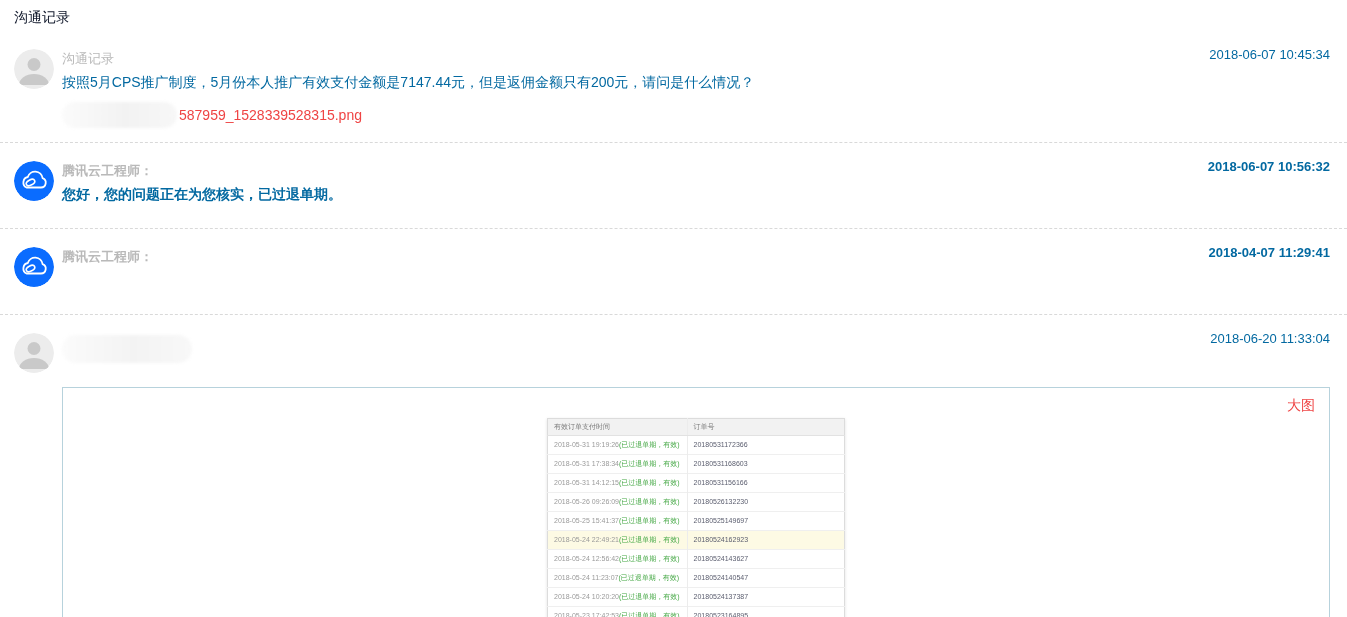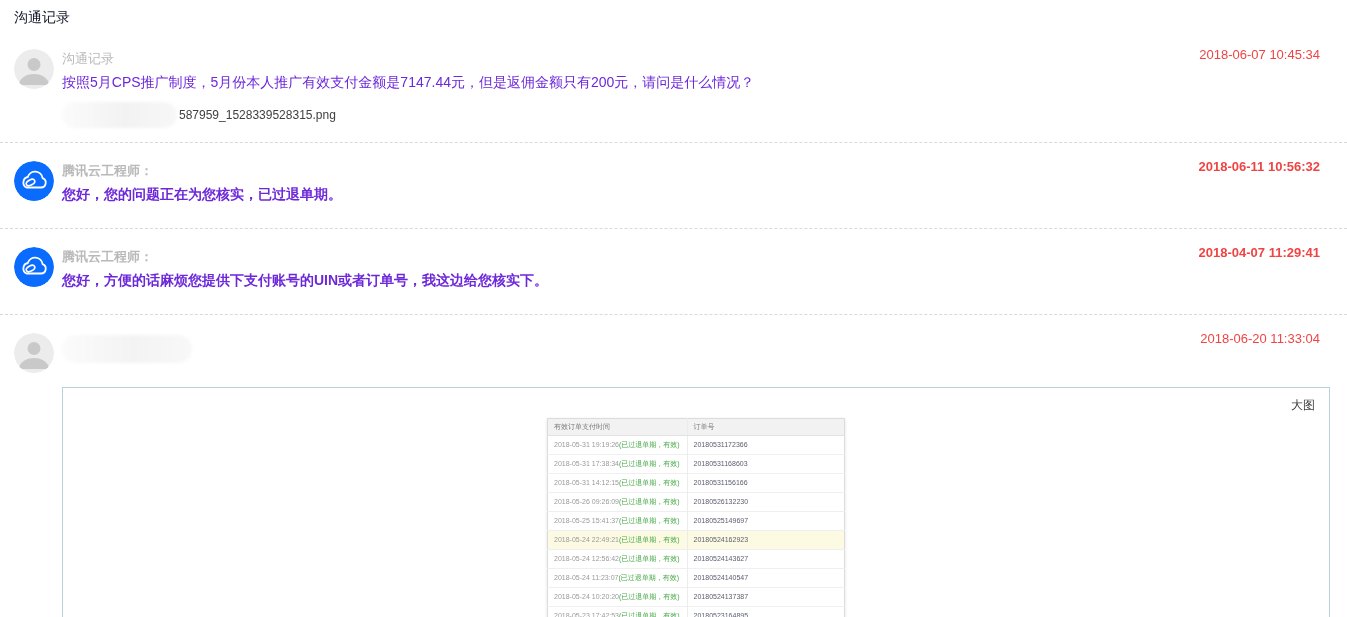--- a/index.html
+++ b/index.html
@@ -19,39 +19,39 @@
   .msg-4 { min-height:307px; }
 
   .avatar {
     position:absolute; left:14px; top:18px;
     width:40px; height:40px; border-radius:50%; overflow:hidden;
   }
   .msg-content { margin-left:48px; padding-right:150px; }
   .msg-4 .msg-content { padding-right:0; }
 
   .author-label { font-size:13px; color:#b9b9b9; line-height:16px; }
-  .msg-text { font-size:14px; color:#6d28d9; line-height:20px; margin-top:5px; }
+  .msg-text { font-size:14px; color:#0369a1; line-height:20px; margin-top:5px; }
 
   .timestamp {
-    position:absolute; right:27px; top:16px;
-    font-size:13px; color:#ef4444;
+    position:absolute; right:17px; top:16px;
+    font-size:13px; color:#0369a1;
   }
 
   .attachment-row { margin-top:10px; display:flex; align-items:center; }
   .blur-blob {
     display:inline-block; height:26px; width:115px; margin-right:2px;
     background:linear-gradient(90deg,#fbfbfb,#f2f2f2 55%,#f7f7f7);
     border-radius:13px; filter:blur(1.5px);
   }
   .name-blob {
     display:inline-block; height:28px; width:130px; vertical-align:top;
     background:linear-gradient(90deg,#fbfbfb,#f3f3f3 55%,#f8f8f8);
     border-radius:14px; filter:blur(1.5px);
   }
-  a.link { color:#404040; font-size:12px; text-decoration:none; cursor:pointer; }
+  a.link { color:#ef4444; font-size:14px; text-decoration:none; cursor:pointer; }
 
   .image-box {
     margin-top:24px; height:295px; border:1px solid #b7d2dc;
     position:relative; background:#fff;
   }
   .view-large { position:absolute; top:9px; right:14px; font-size:14px; }
 
   .embedded-shot {
     width:298px; margin:30px auto 0 auto; background:#fff; cursor:pointer;
   }
@@ -109,34 +109,33 @@
     <svg viewBox="0 0 40 40" width="40" height="40">
       <circle cx="20" cy="20" r="20" fill="#0a6cff"></circle>
       <path d="M12.5 26.5 h14.5 a4.8 4.8 0 0 0 1.6 -9.3 a7.6 7.6 0 0 0 -14.8 -1.2 a5.6 5.6 0 0 0 -1.3 10.5 Z" fill="none" stroke="#ffffff" stroke-width="1.8" stroke-linejoin="round"></path>
       <ellipse cx="16.5" cy="21.5" rx="4.6" ry="2.6" fill="none" stroke="#ffffff" stroke-width="1.6" transform="rotate(-28 16.5 21.5)"></ellipse>
     </svg>
   </div>
   <div class="msg-content">
     <div class="author-label">腾讯云工程师：</div>
     <div class="msg-text">您好，您的问题正在为您核实，已过退单期。</div>
   </div>
-  <div class="timestamp">2018-06-11 10:56:32</div>
+  <div class="timestamp">2018-06-07 10:56:32</div>
 </div>
 
 <div class="message msg-3 sep">
   <div class="avatar">
     <svg viewBox="0 0 40 40" width="40" height="40">
       <circle cx="20" cy="20" r="20" fill="#0a6cff"></circle>
       <path d="M12.5 26.5 h14.5 a4.8 4.8 0 0 0 1.6 -9.3 a7.6 7.6 0 0 0 -14.8 -1.2 a5.6 5.6 0 0 0 -1.3 10.5 Z" fill="none" stroke="#ffffff" stroke-width="1.8" stroke-linejoin="round"></path>
       <ellipse cx="16.5" cy="21.5" rx="4.6" ry="2.6" fill="none" stroke="#ffffff" stroke-width="1.6" transform="rotate(-28 16.5 21.5)"></ellipse>
     </svg>
   </div>
   <div class="msg-content">
     <div class="author-label">腾讯云工程师：</div>
-    <div class="msg-text">您好，方便的话麻烦您提供下支付账号的UIN或者订单号，我这边给您核实下。</div>
   </div>
   <div class="timestamp">2018-04-07 11:29:41</div>
 </div>
 
 <div class="message msg-4 sep">
   <div class="avatar">
     <svg viewBox="0 0 40 40" width="40" height="40">
       <circle cx="20" cy="20" r="20" fill="#ececec"></circle>
       <circle cx="20" cy="15.5" r="6.5" fill="#c9c9c9"></circle>
       <path d="M5 36 a15 11 0 0 1 30 0 Z" fill="#c9c9c9"></path>

